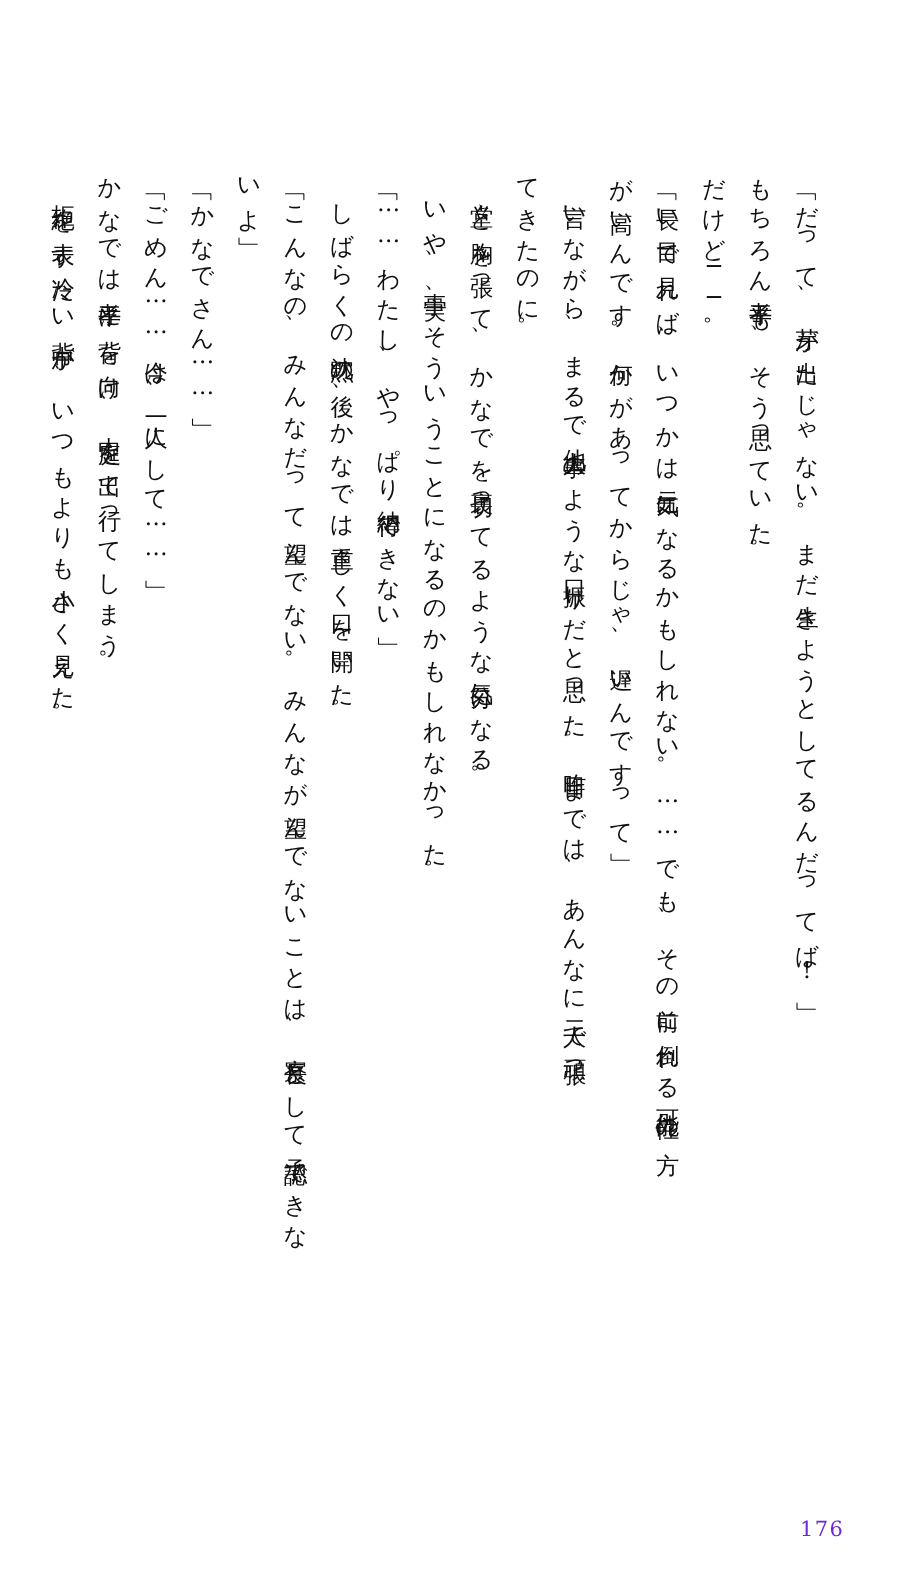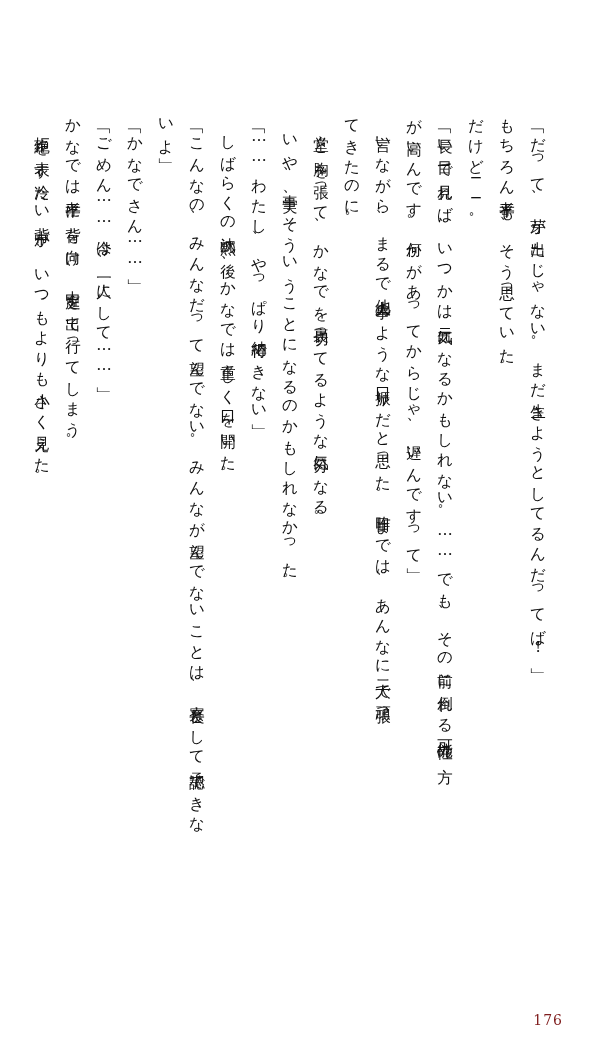--- a/index.html
+++ b/index.html
@@ -46,21 +46,21 @@
   }
 
   
   .line.indent-1 { padding-top: 16px; }
 
   .page-number {
     position: absolute;
     right: 50px;
     bottom: 22px;
     font-size: 14px;
-    color: #7f1d1d;
+    color: #6d28d9;
     letter-spacing: 1px;
     font-family: "DejaVu Serif", "Liberation Serif", serif;
   }
 </style>
 </head>
 <body>
 
 <div class="page">
 
   <div class="text-block" id="text-block">

